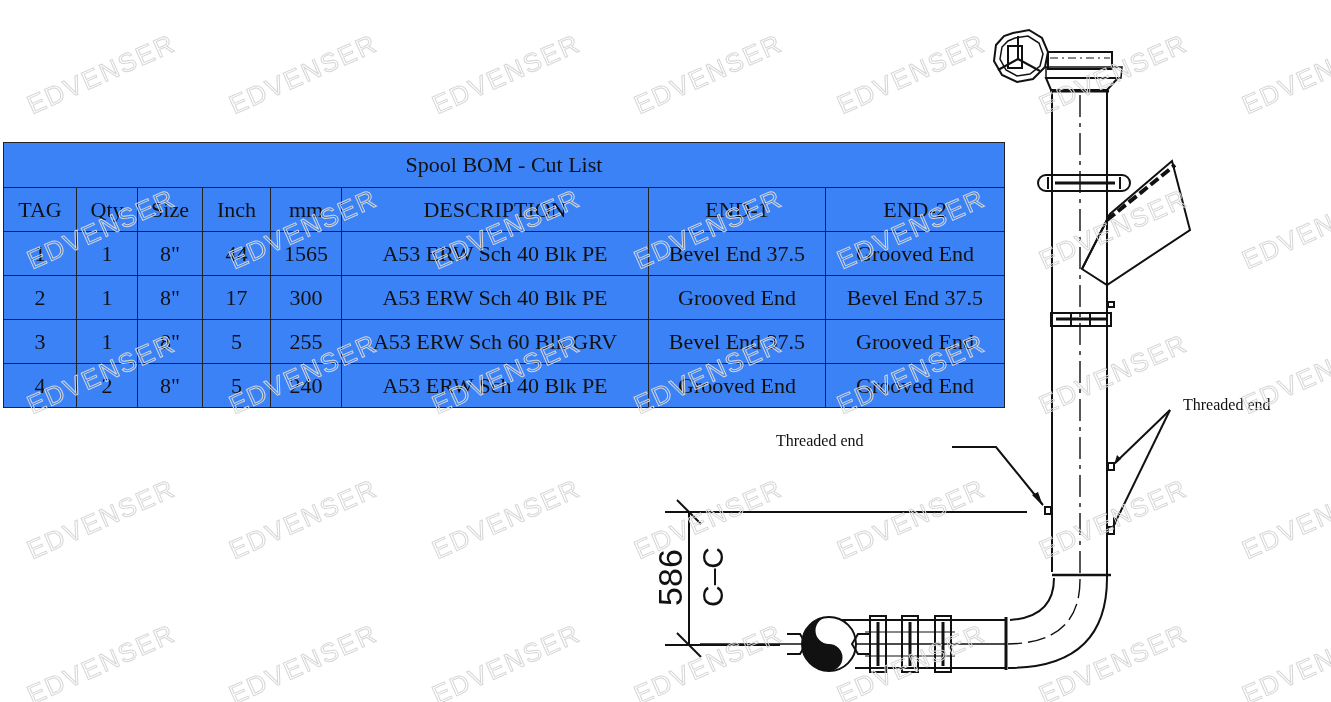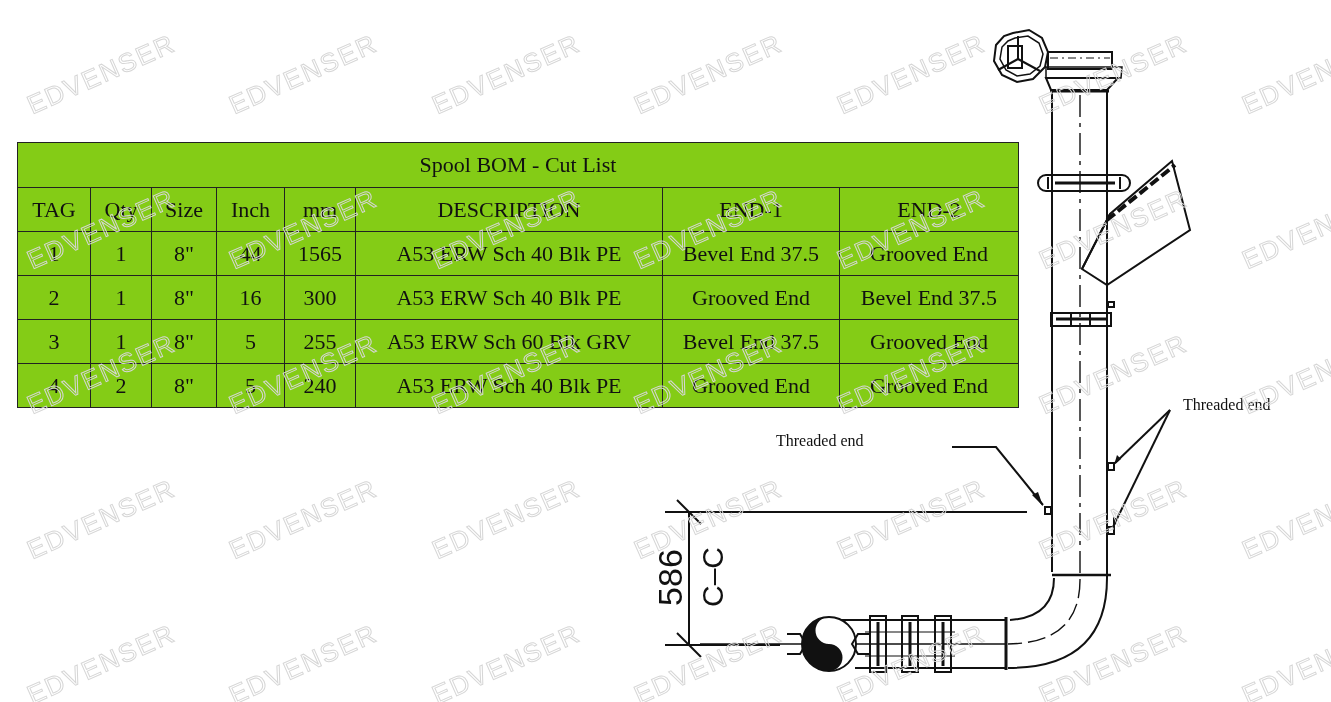--- a/index.html
+++ b/index.html
@@ -1,18 +1,18 @@
 <!DOCTYPE html>
 <html><head>
 <meta charset="utf-8">
 <style>
   html, body { margin:0; padding:0; background:#ffffff; }
   body { width:1331px; height:702px; position:relative; overflow:hidden; font-family:"Liberation Serif", serif; color:#111; }
   .wm { position:absolute; font-family:"Liberation Sans", sans-serif; font-size:26px; letter-spacing:2px; color:transparent; -webkit-text-stroke:1px #d6d6d6; transform:rotate(-24deg); transform-origin:left bottom; white-space:nowrap; pointer-events:none; z-index:5; }
-  table.bom { position:absolute; left:17px; top:142px; border-collapse:collapse; background:#84cc16; z-index:2; }
+  table.bom { position:absolute; left:3px; top:142px; border-collapse:collapse; background:#3b82f6; z-index:2; }
   table.bom td, table.bom th { border:1.5px solid #222; font-weight:normal; font-size:22px; text-align:center; padding:0 6px; height:43px; white-space:nowrap; }
   table.bom th.title { height:44px; font-size:22px; }
   .drawing { position:absolute; left:0; top:0; width:1331px; height:702px; z-index:1; }
   .label { position:absolute; font-size:16px; font-family:"Liberation Serif", serif; white-space:nowrap; z-index:3; }
   .dim { position:absolute; font-family:"Liberation Sans", sans-serif; font-size:34px; transform:rotate(-90deg); transform-origin:center; white-space:nowrap; z-index:3; }
 </style>
 </head>
 <body>
 
 <svg class="drawing" viewBox="0 0 1331 702" width="1331" height="702">
@@ -123,21 +123,21 @@
     <td>44</td>
     <td>1565</td>
     <td>A53 ERW Sch 40 Blk PE</td>
     <td>Bevel End 37.5</td>
     <td>Grooved End</td>
   </tr>
   <tr>
     <td>2</td>
     <td>1</td>
     <td>8"</td>
-    <td>16</td>
+    <td>17</td>
     <td>300</td>
     <td>A53 ERW Sch 40 Blk PE</td>
     <td>Grooved End</td>
     <td>Bevel End 37.5</td>
   </tr>
   <tr>
     <td>3</td>
     <td>1</td>
     <td>8"</td>
     <td>5</td>

